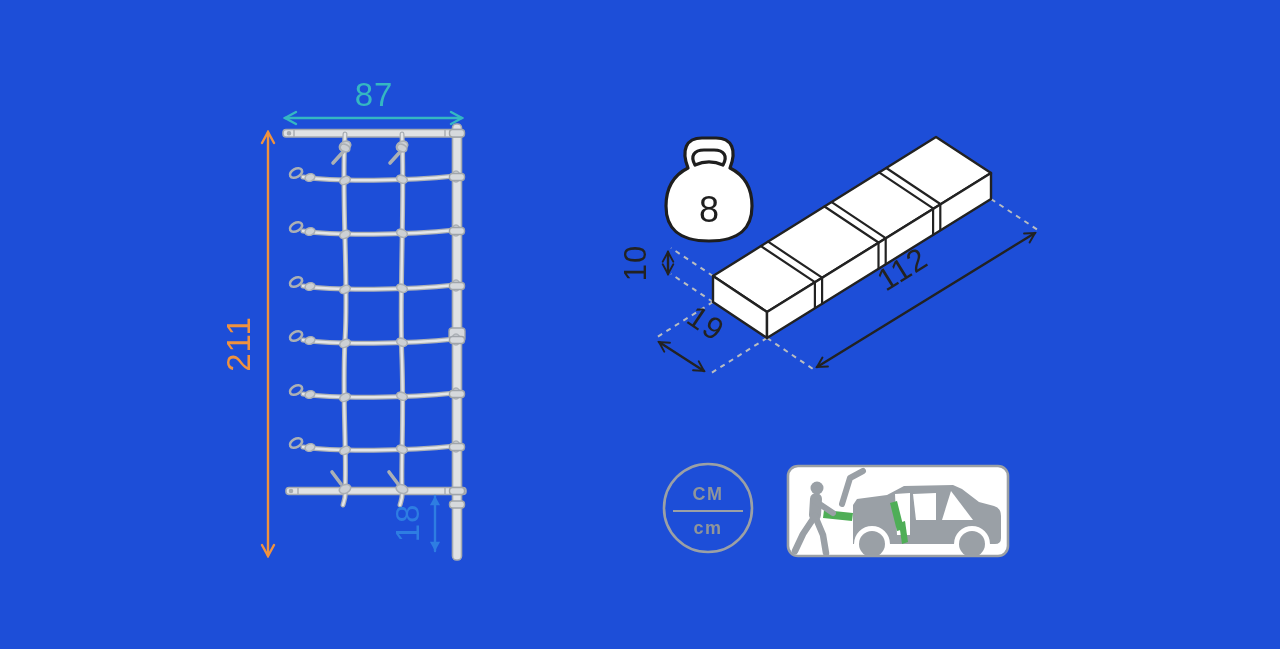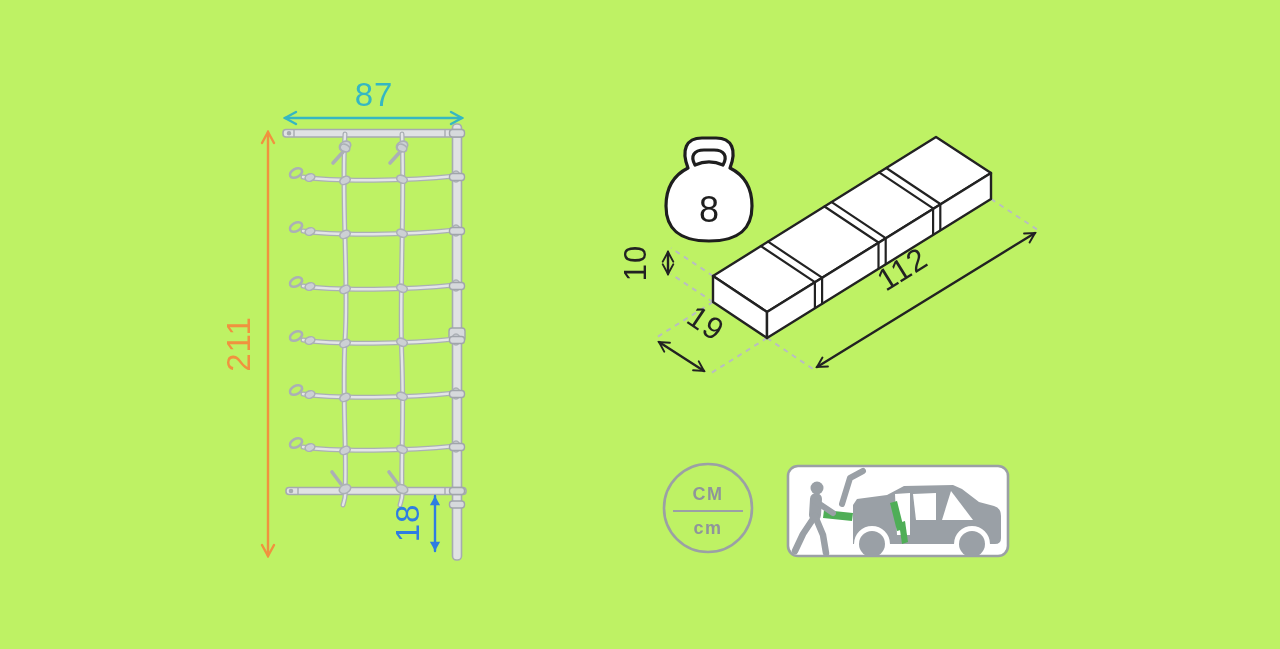--- a/index.html
+++ b/index.html
@@ -1,16 +1,16 @@
 <!DOCTYPE html>
 <html style="--dim-width: #35b7c2; --dim-height: #f0923f; --dim-gap: #2e7de2; --icon-gray: #9aa0a6; --accent-green: #4fae57; --rope-outline: #abb0b5; --rope-fill: #e3e5e7; --leader-gray: #b9bdc1;"><head>
 <meta charset="utf-8">
 <style>
   html,body { margin:0; padding:0; background:#ffffff; }
-  .canvas { width:1280px; height:649px; background:#bef264; position:relative; overflow:hidden;
+  .canvas { width:1280px; height:649px; background:#1d4ed8; position:relative; overflow:hidden;
             font-family:"Liberation Sans", sans-serif; }
   svg { display:block; }
 
   
   .rope-o { fill:none; stroke:var(--rope-outline); stroke-width:5;   stroke-linecap:round; }
   .rope-i { fill:none; stroke:var(--rope-fill);    stroke-width:2.4; stroke-linecap:round; }
   .tail   { fill:none; stroke:var(--rope-outline); stroke-width:3.6; stroke-linecap:round; }
   .knot   { fill:#ccd0d4; stroke:var(--rope-outline); stroke-width:1.6; }
   .hook   { fill:none; stroke:var(--rope-outline); stroke-width:2.6; }
   .bar    { fill:#e0e2e4; stroke:#a6abb0; stroke-width:1.6; }

